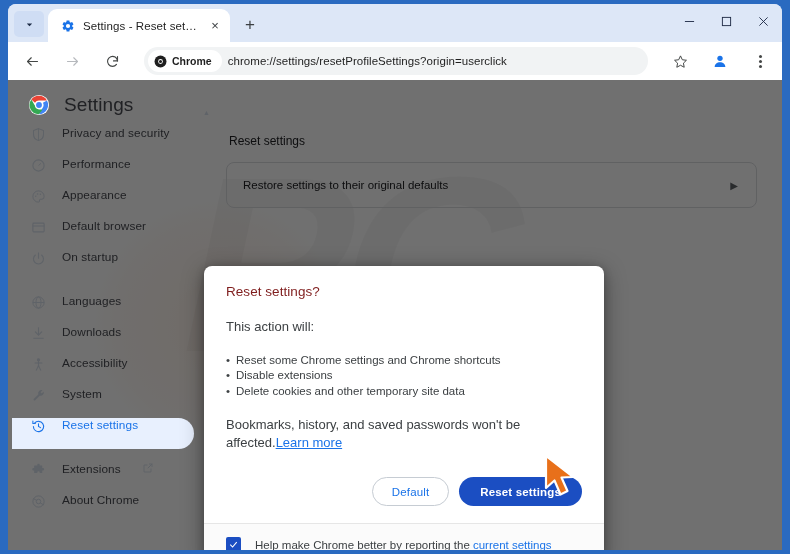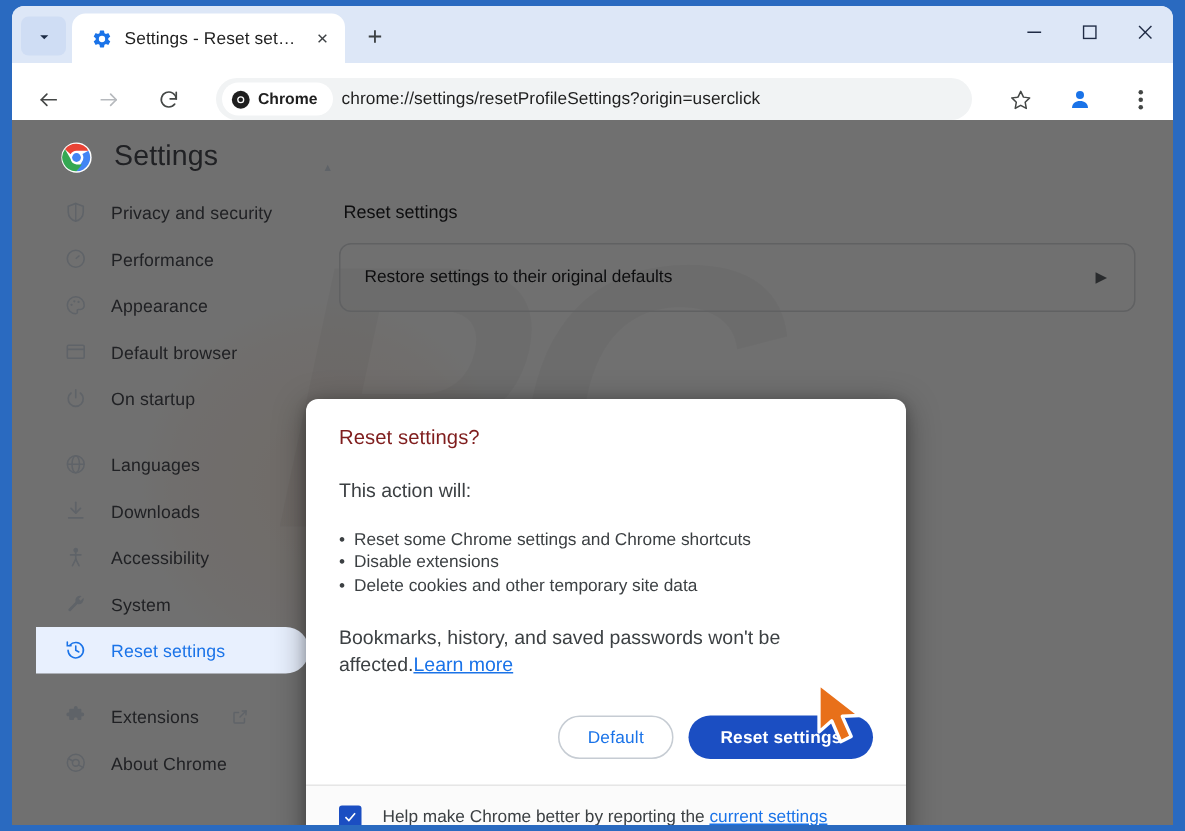--- a/index.html
+++ b/index.html
@@ -90,21 +90,21 @@
     color: #1f2b45;
     font-size: 12px;
   }
   .wincontrols svg { width: 11px; height: 11px; }
 
   
   .toolbar {
     height: 38px;
     background: #fff;
     display: flex;
-    align-items: flex-end;
+    align-items: center;
     padding: 0 8px 0 10px;
     gap: 12px;
   }
   .tb-btn {
     width: 28px; height: 28px;
     display: flex; align-items: center; justify-content: center;
     border-radius: 50%;
     color: #444746;
   }
   .tb-btn svg { width: 15px; height: 15px; }
@@ -180,42 +180,42 @@
   .scrim {
     position: absolute;
     inset: 0;
     background: rgba(0,0,0,0.56);
     z-index: 5;
   }
 
   
   .sidebar {
     position: absolute;
-    left: 16px; top: 0;
+    left: 4px; top: 0;
     width: 200px; height: 390px;
     background: #fff;
     z-index: 2;
     padding-top: 4px;
   }
   .settings-header {
     display: flex;
     align-items: center;
     gap: 14px;
     padding: 10px 0 10px 16px;
   }
   .settings-header .logo { width: 22px; height: 22px; }
   .settings-header h1 {
     font-size: 19px;
     font-weight: normal;
     color: #202124;
     letter-spacing: 0.1px;
   }
   .nav-item {
     display: flex;
-    align-items: center;
+    align-items: flex-start;
     gap: 15px;
     height: 31px;
     padding-left: 18px;
     margin-right: 18px;
     border-radius: 0 16px 16px 0;
     font-size: 11.8px;
     color: #202124;
     letter-spacing: 0.1px;
   }
   .nav-item .ico {

